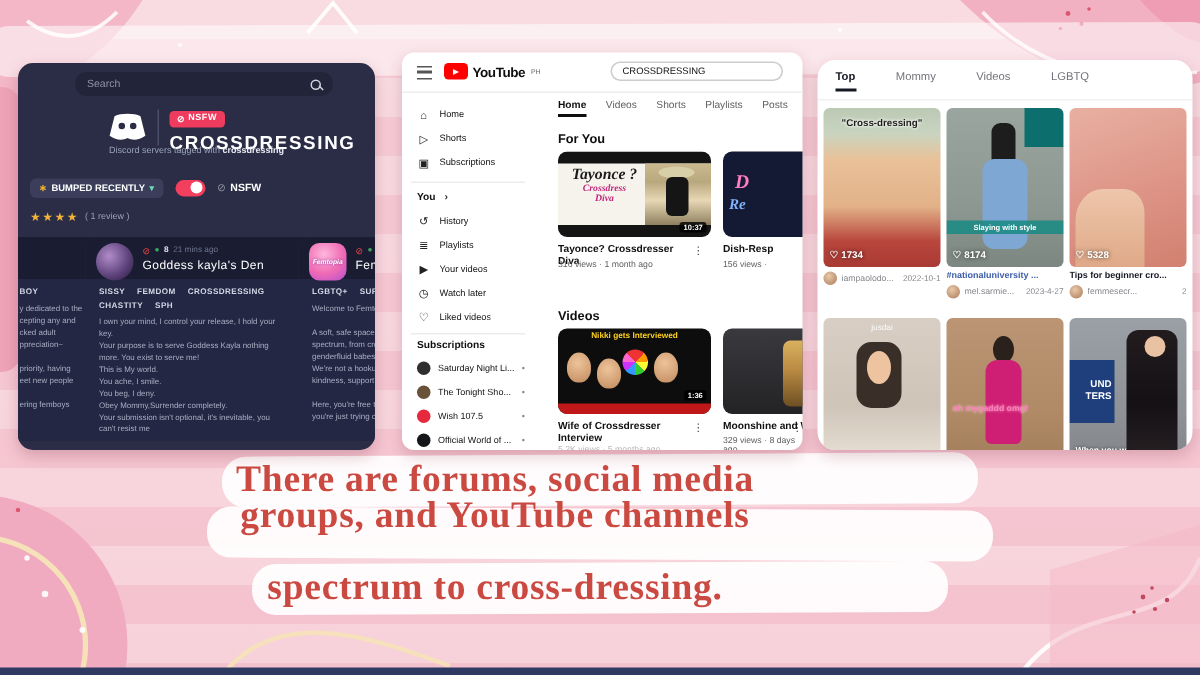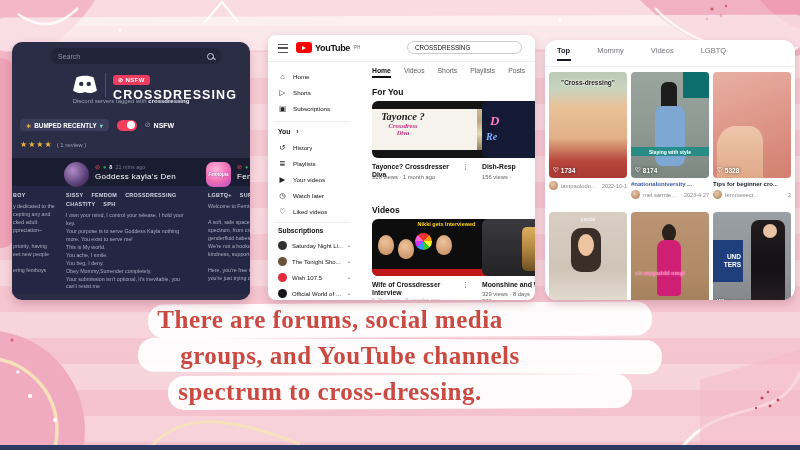--- a/index.html
+++ b/index.html
@@ -101,21 +101,21 @@
   .yt-chan{position:absolute;left:0;width:88px;height:15px;display:flex;align-items:center;gap:5px;padding-left:10px;box-sizing:border-box;}
   .yt-chan .cava{width:9px;height:9px;border-radius:50%;flex:none;}
   .yt-chan .nm{font-size:6px;color:#111;white-space:nowrap;overflow:hidden;flex:1;}
   .yt-chan .dot{font-size:6px;color:#888;margin-right:6px;}
   #yt-main{left:88px;top:26px;right:0;bottom:0;}
   #yt-tabs{position:absolute;left:16px;top:6px;display:flex;gap:13px;font-size:6.8px;color:#606060;}
   #yt-tabs .tab{position:relative;padding-bottom:4px;}
   #yt-tabs .tab.active{color:#0f0f0f;font-weight:bold;}
   #yt-tabs .tab.active:after{content:"";position:absolute;left:0;right:0;bottom:0;height:1.8px;background:#0f0f0f;}
   .yt-sec{position:absolute;left:16px;font-size:8.5px;font-weight:bold;}
-  .yt-thumb{position:absolute;width:102px;height:57px;border-radius:6px;overflow:hidden;background:#ddd;padding-left:47px;}
+  .yt-thumb{position:absolute;width:102px;height:57px;border-radius:6px;overflow:hidden;background:#ddd;}
   .dur{position:absolute;right:3px;bottom:3px;background:rgba(0,0,0,.82);color:#fff;
     font-size:5px;padding:.5px 2.5px;border-radius:2px;font-weight:bold;}
   .yt-vtitle{position:absolute;font-size:6.8px;font-weight:bold;color:#0f0f0f;line-height:1.25;width:88px;}
   .yt-meta{position:absolute;font-size:5.8px;color:#606060;}
   .kebab{position:absolute;font-size:7px;color:#333;}
   
   #thumb-tayonce{background:#f6f3ec;}
   #thumb-tayonce .bar{position:absolute;left:0;right:0;height:8px;background:#141414;}
   #thumb-tayonce .txt{position:absolute;left:2px;top:10px;width:58px;text-align:center;}
   #thumb-tayonce .l1{font-family:"Liberation Serif",serif;font-style:italic;font-weight:bold;font-size:10.5px;color:#1c1c1c;}
@@ -575,17 +575,17 @@
           <span>TERS</span>
         </div>
         <div class="maid"></div>
         <div class="maidface"></div>
         <div class="ovl">When you w...</div>
       </div>
     </div>
   </div>
 
   <div class="cap-line" style="top:306px;">There are forums, social media</div>
-  <div class="cap-line" style="top:342px;padding-left:20px;">groups, and YouTube channels</div>
+  <div class="cap-line" style="top:330px;">groups, and YouTube channels</div>
   <div class="cap-line" style="top:378px;">spectrum to cross-dressing.</div>
 
   <div id="bottom-bar"></div>
 </div>
 
 </body></html>

